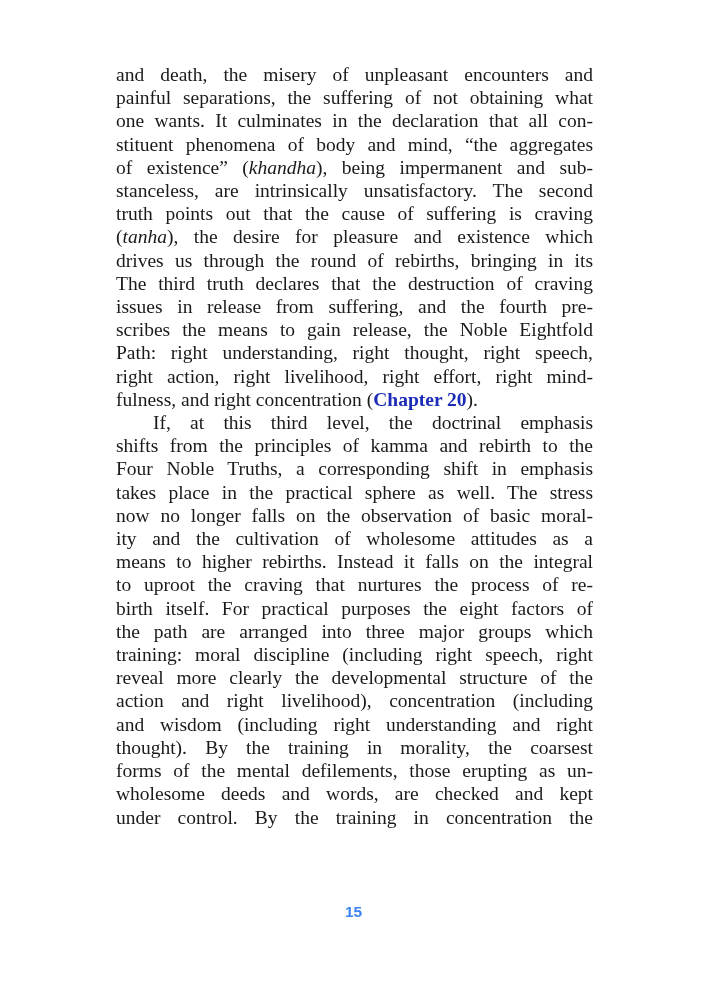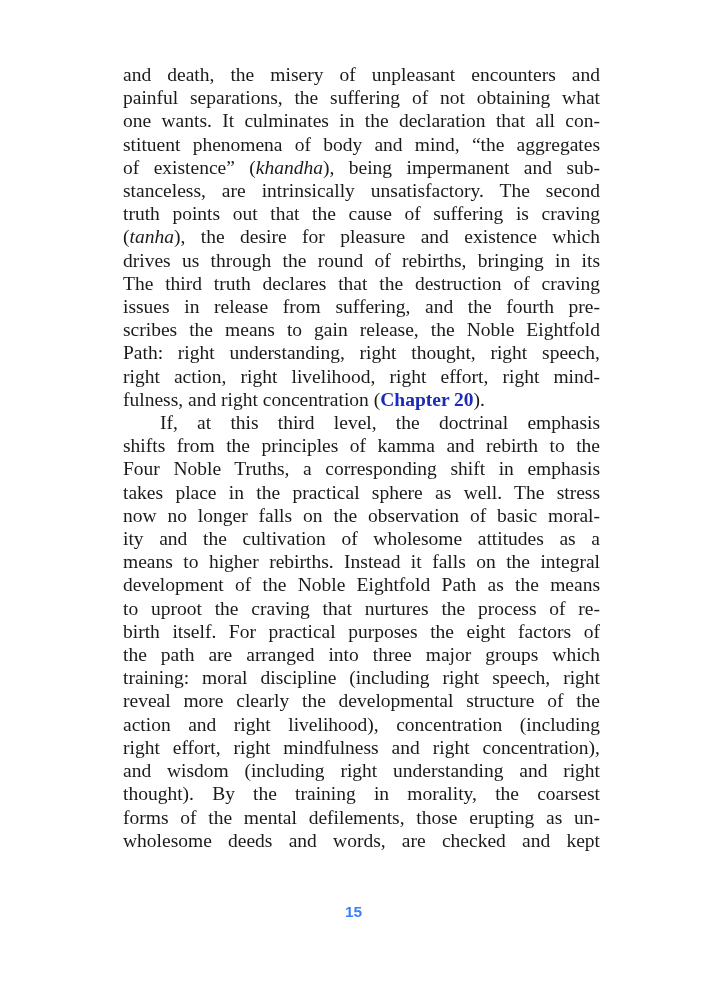--- a/index.html
+++ b/index.html
@@ -10,21 +10,21 @@
   .page {
     position: relative;
     width: 706px;
     height: 1000px;
     background: #ffffff;
     overflow: hidden;
     font-family: "Liberation Serif", serif;
   }
   .text-block {
     position: absolute;
-    left: 123px;
+    left: 116px;
     top: 63px;
     width: 477px;
   }
   .line {
     font-size: 19.5px;
     line-height: 23.2px;
     color: #1a1a1a;
     text-align: justify;
     text-align-last: justify;
     text-justify: inter-word;
@@ -79,28 +79,27 @@
         <div class="line last-line"><span>fulness, and right concentration (</span><span class="seg-link">Chapter 20</span><span>).</span></div>
       </div>
       <div>
         <div class="line indent"><span>If, at this third level, the doctrinal emphasis</span></div>
         <div class="line"><span>shifts from the principles of kamma and rebirth to the</span></div>
         <div class="line"><span>Four Noble Truths, a corresponding shift in emphasis</span></div>
         <div class="line"><span>takes place in the practical sphere as well. The stress</span></div>
         <div class="line"><span>now no longer falls on the observation of basic moral-</span></div>
         <div class="line"><span>ity and the cultivation of wholesome attitudes as a</span></div>
         <div class="line"><span>means to higher rebirths. Instead it falls on the integral</span></div>
-        <div class="line"><span>development of the Noble Eightfold Path as the means</span></div>
         <div class="line"><span>to uproot the craving that nurtures the process of re-</span></div>
         <div class="line"><span>birth itself. For practical purposes the eight factors of</span></div>
         <div class="line"><span>the path are arranged into three major groups which</span></div>
         <div class="line"><span>training: moral discipline (including right speech, right</span></div>
         <div class="line"><span>reveal more clearly the developmental structure of the</span></div>
         <div class="line"><span>action and right livelihood), concentration (including</span></div>
-        <div class="line"><span>right effort, right mindfulness and right concentration),</span></div>
         <div class="line"><span>and wisdom (including right understanding and right</span></div>
         <div class="line"><span>thought). By the training in morality, the coarsest</span></div>
         <div class="line"><span>forms of the mental defilements, those erupting as un-</span></div>
         <div class="line"><span>wholesome deeds and words, are checked and kept</span></div>
+        <div class="line"><span>under control. By the training in concentration the</span></div>
       </div>
     </div>
   <div class="page-number">15</div>
 </div>
 
 </body></html>

